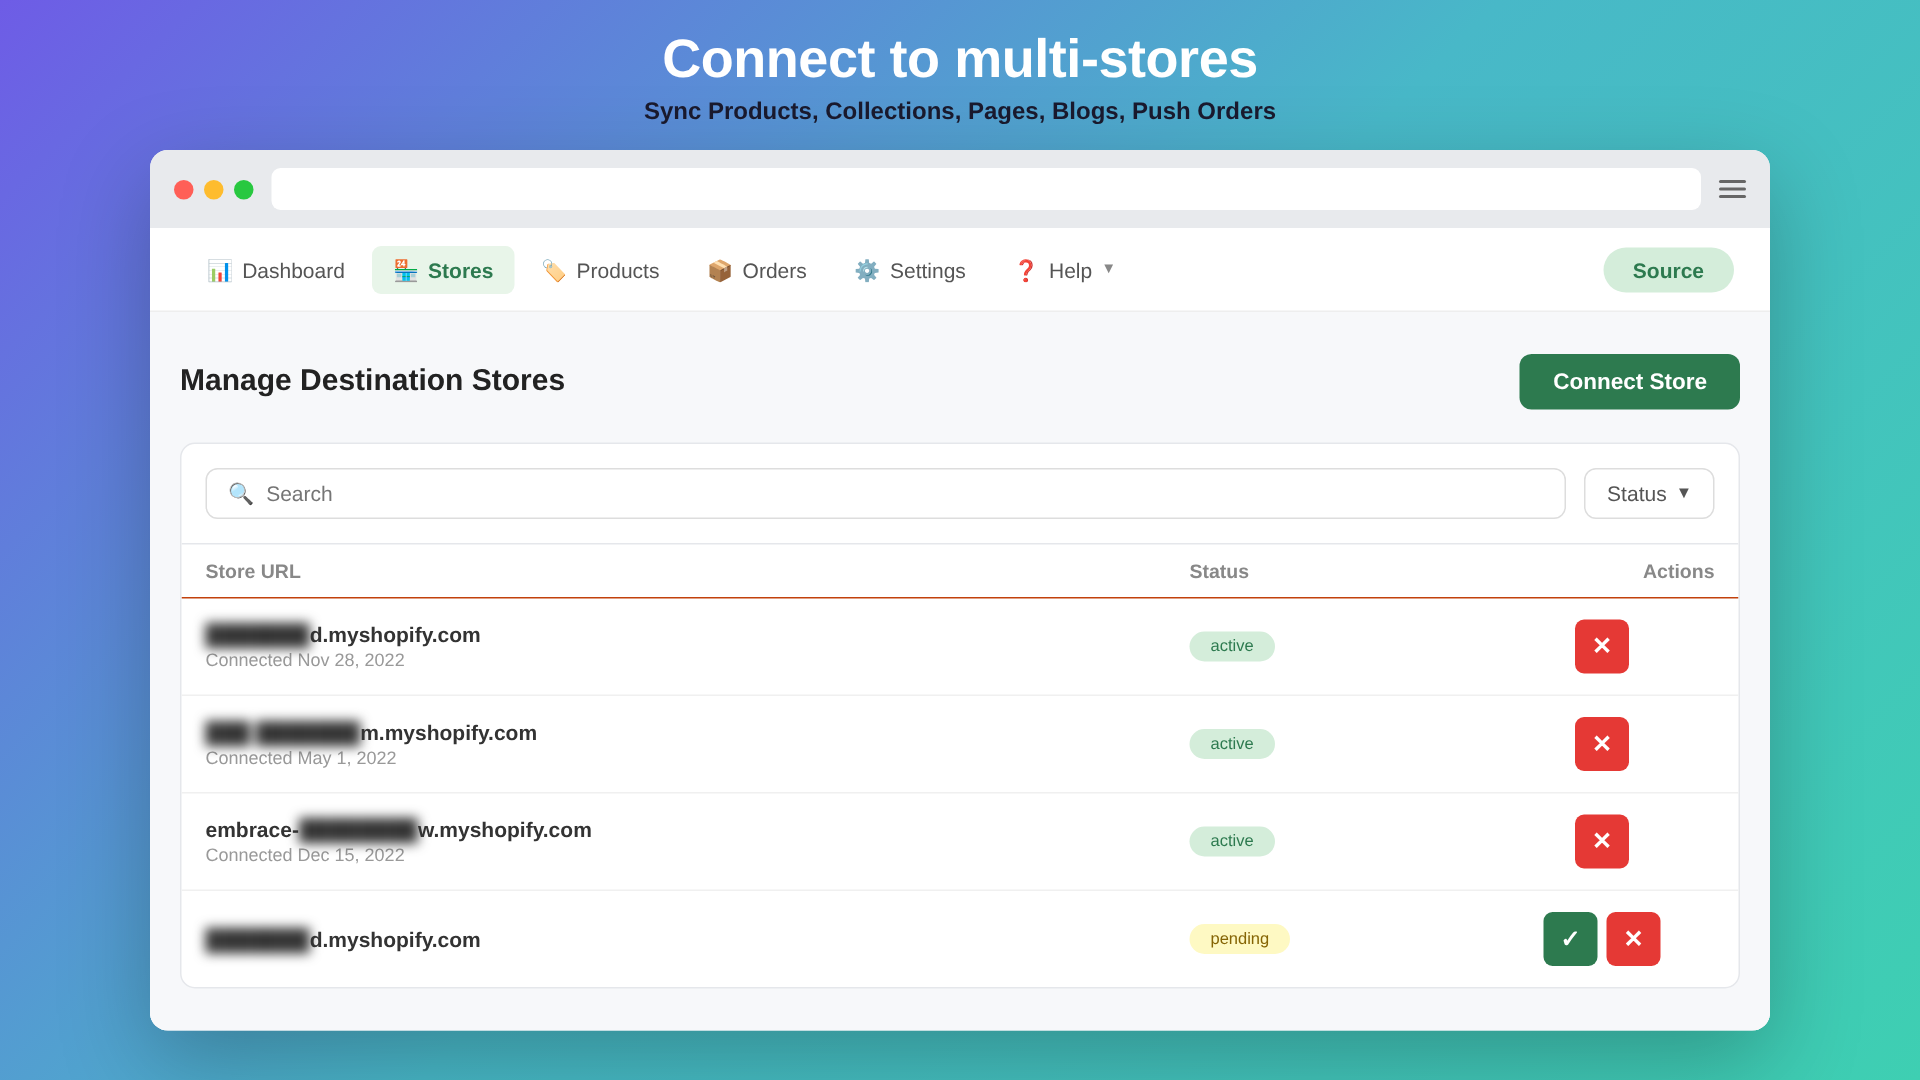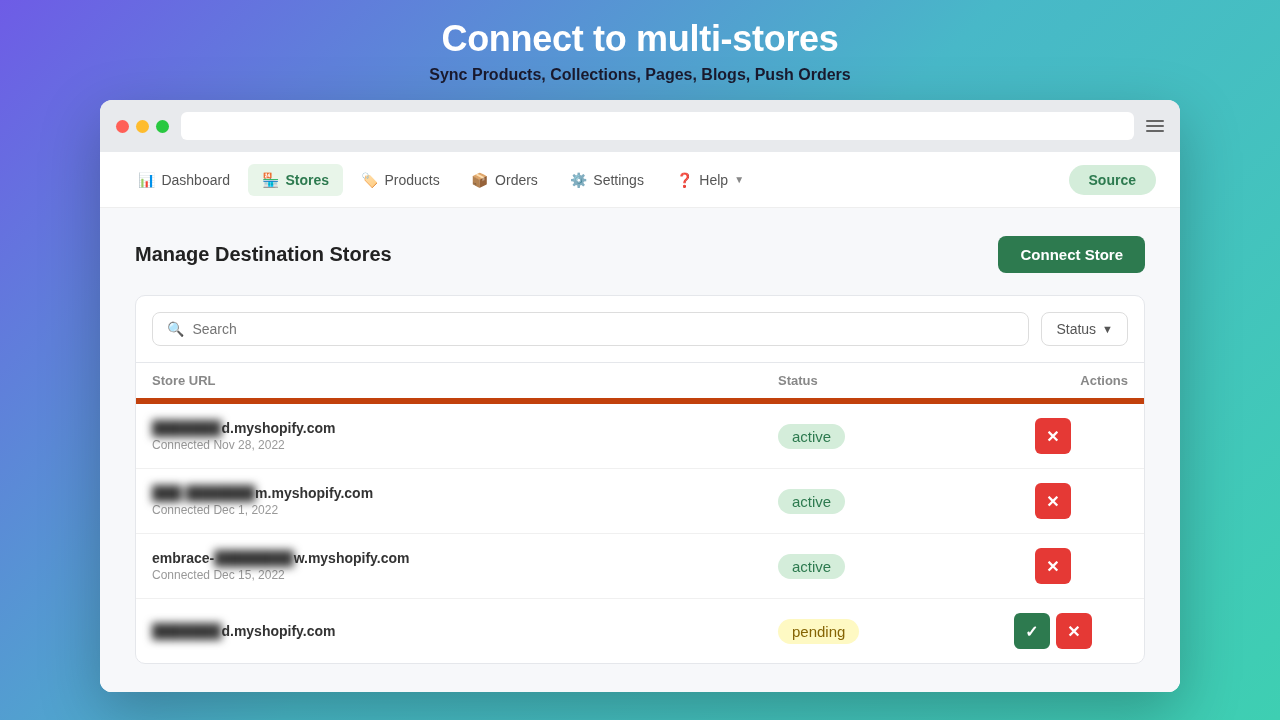--- a/index.html
+++ b/index.html
@@ -110,21 +110,21 @@
       color: #2d7a4f;
       padding: 7px 20px;
       border-radius: 20px;
       font-size: 14px;
       font-weight: 600;
       cursor: pointer;
     }
     
     .main {
       background: #f7f8fa;
-      padding: 28px 35px;
+      padding: 28px 20px;
       min-height: 460px;
     }
     .page-header {
       display: flex;
       justify-content: space-between;
       align-items: center;
       margin-bottom: 22px;
     }
     .page-title {
       font-size: 20px;
@@ -189,21 +189,21 @@
       color: #555;
       cursor: pointer;
       background: white;
       white-space: nowrap;
     }
     
     .table-header {
       display: grid;
       grid-template-columns: 1fr 200px 150px;
       padding: 10px 16px;
-      border-bottom: 6px solid #c2410c;
+      border-bottom: 1px solid #c2410c;
     }
     .th {
       font-size: 13px;
       font-weight: 600;
       color: #888;
     }
     .th:last-child { text-align: right; }
     .table-row {
       display: grid;
       grid-template-columns: 1fr 200px 150px;
@@ -227,21 +227,21 @@
       color: #999;
       margin-top: 2px;
     }
     .status-cell {
       display: flex;
       align-items: center;
     }
     .badge {
       padding: 4px 14px;
       border-radius: 20px;
-      font-size: 15px;
+      font-size: 11px;
       font-weight: 500;
     }
     .badge-active {
       background: #d4edda;
       color: #2d7a4f;
     }
     .badge-pending {
       background: #fef9c3;
       color: #856404;
     }
@@ -364,21 +364,21 @@
           <div class="actions-cell">
             <button class="action-btn btn-delete">✕</button>
           </div>
         </div>
 
         <div class="table-row">
           <div class="store-info">
             <div class="store-url">
               <span class="blurred">███ ███████</span><span>m.myshopify.com</span>
             </div>
-            <div class="store-connected">Connected Dec 1, 2022</div>
+            <div class="store-connected">Connected May 1, 2022</div>
           </div>
           <div class="status-cell">
             <span class="badge badge-active">active</span>
           </div>
           <div class="actions-cell">
             <button class="action-btn btn-delete">✕</button>
           </div>
         </div>
 
         <div class="table-row">

